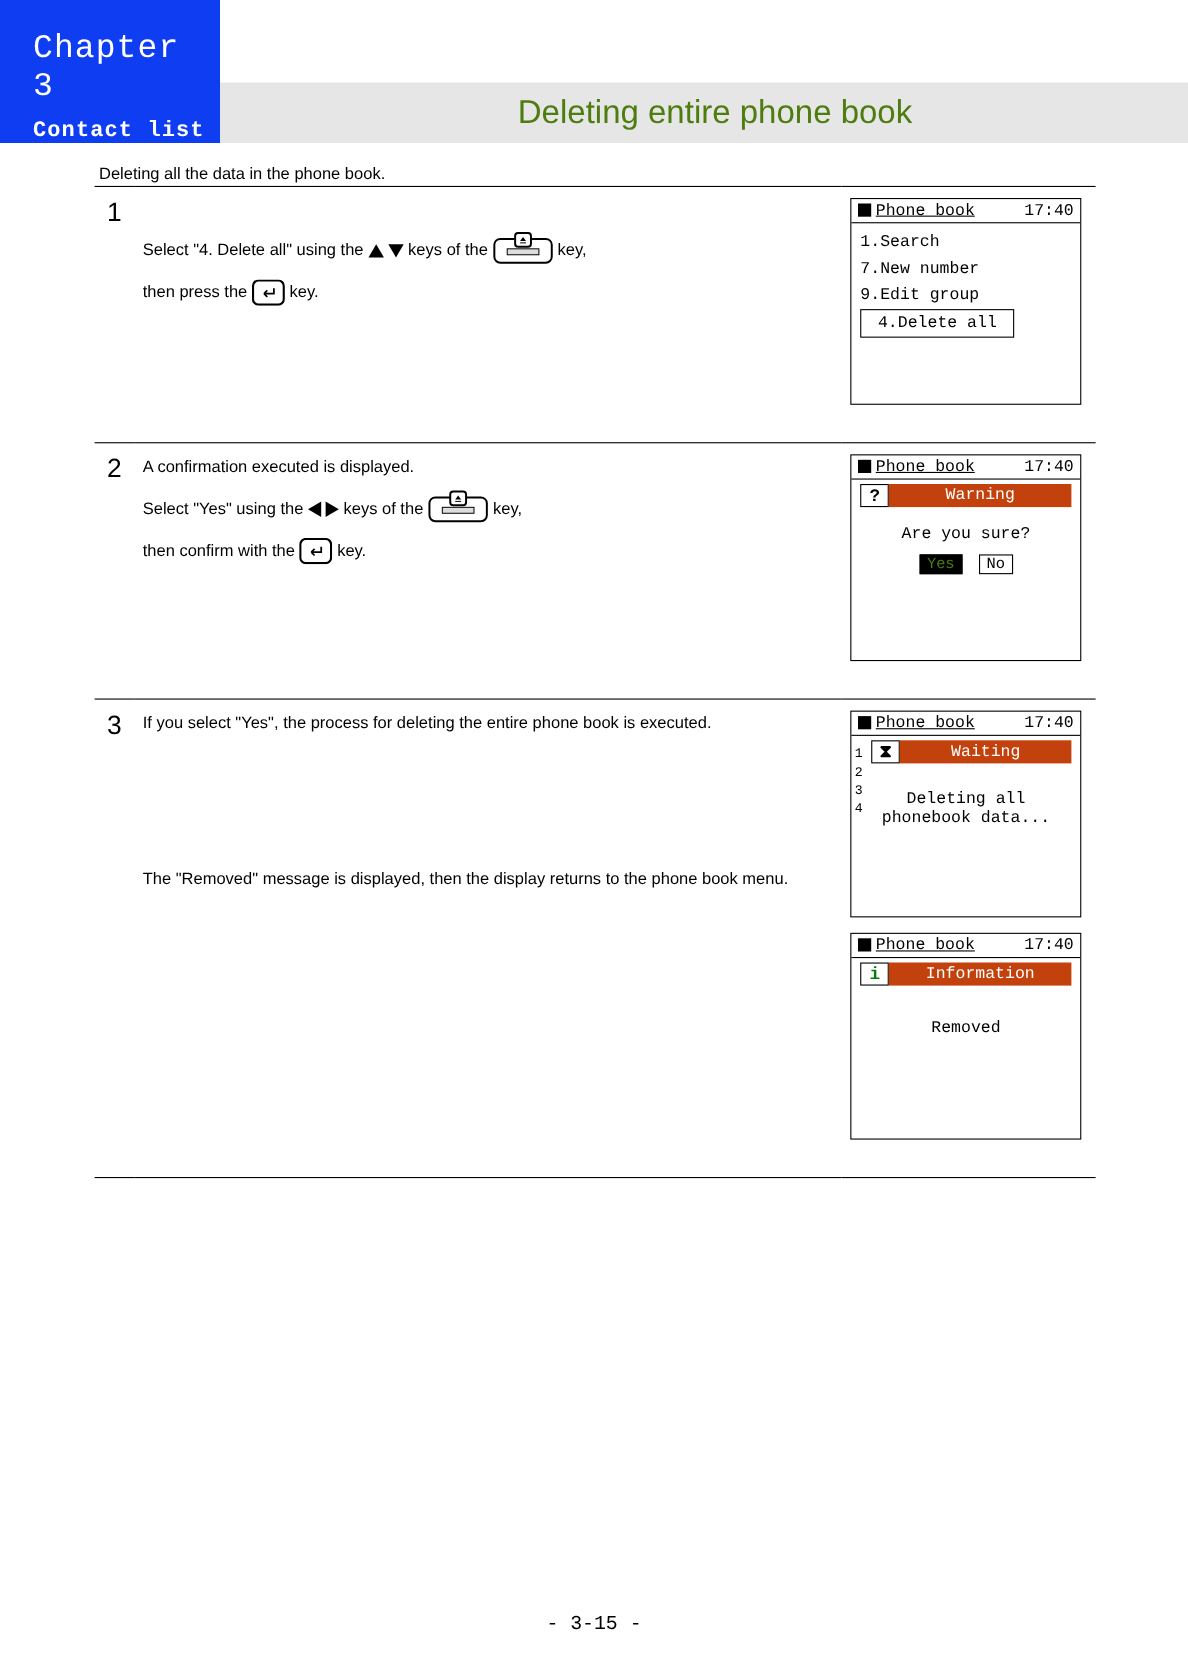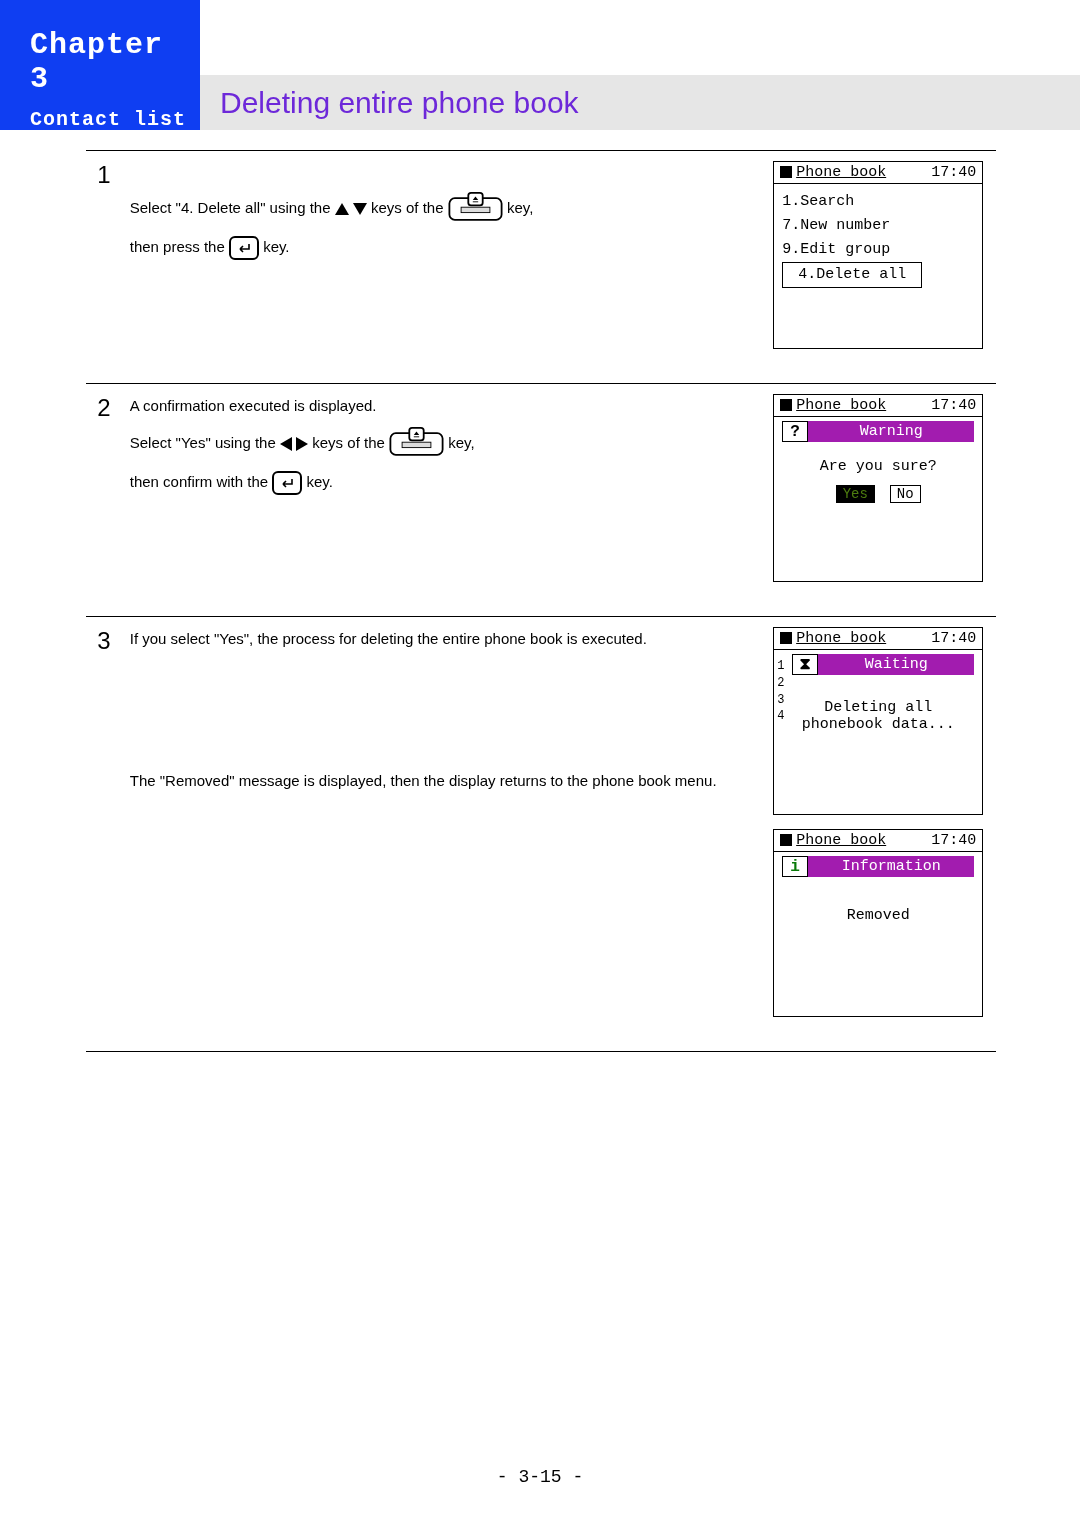--- a/index.html
+++ b/index.html
@@ -17,41 +17,42 @@
     top: 0;
     width: 200px;
     height: 130px;
     background: #0f3ef2;
     color: #fff;
     padding: 28px 0 0 30px;
   }
   .blue-sidebar .chapter {
     font-family: "Courier New", monospace;
     font-size: 30px;
-    font-weight: bold;
+    font-weight: normal;
     letter-spacing: 1px;
     margin-bottom: 12px;
   }
   .blue-sidebar .chapter-sub {
     font-family: "Courier New", monospace;
     font-size: 20px;
     font-weight: bold;
     letter-spacing: 1px;
   }
   .title-bar {
     position: absolute;
     left: 200px;
     top: 75px;
     right: 0;
     height: 55px;
     background: #e6e6e6;
     padding-left: 20px;
     line-height: 55px;
     font-size: 30px;
-    color: #6d28d9;
+    color: #4d7c0f;
+    text-align: center;
   }
   .content {
     position: absolute;
     left: 86px;
     top: 150px;
     width: 910px;
   }
   .intro {
     font-size: 15px;
     margin-bottom: 2px;
@@ -143,21 +144,21 @@
     align-items:stretch;
   }
   .lcd .banner .iconbox {
     width: 26px; border:1px solid #000;
     display:flex; align-items:center; justify-content:center;
     font-size:16px; font-weight:bold;
     background:#fff;
   }
   .lcd .banner .label {
     flex:1;
-    background:#a21caf; color:#fff;
+    background:#c2410c; color:#fff;
     text-align:center; padding:2px 0;
     font-family:"Courier New",monospace;
   }
   .lcd .msg { text-align:center; padding: 10px 8px 6px; font-size:15px; }
   .lcd .btns { text-align:center; padding: 4px 0 6px; }
   .lcd .btns span {
     display:inline-block; border:1px solid #000; padding:0 6px; margin:0 3px; font-size:14px;
   }
   .lcd .btns span.sel { background:#000; color:#4d7c0f; }
   .lcd .sidenums {
@@ -178,20 +179,21 @@
 <body>
 
 <div class="blue-sidebar">
   <div class="chapter">Chapter 3</div>
   <div class="chapter-sub">Contact list</div>
 </div>
 
 <div class="title-bar">Deleting entire phone book</div>
 
 <div class="content">
+  <div class="intro">Deleting all the data in the phone book.</div>
 
   <table class="steps">
 
     <tbody>
         <tr>
       <td class="stepnum">1</td>
       <td class="body">
         <div style="height:30px"></div>
         <p>
           <span>Select "4. Delete all" using the </span>

